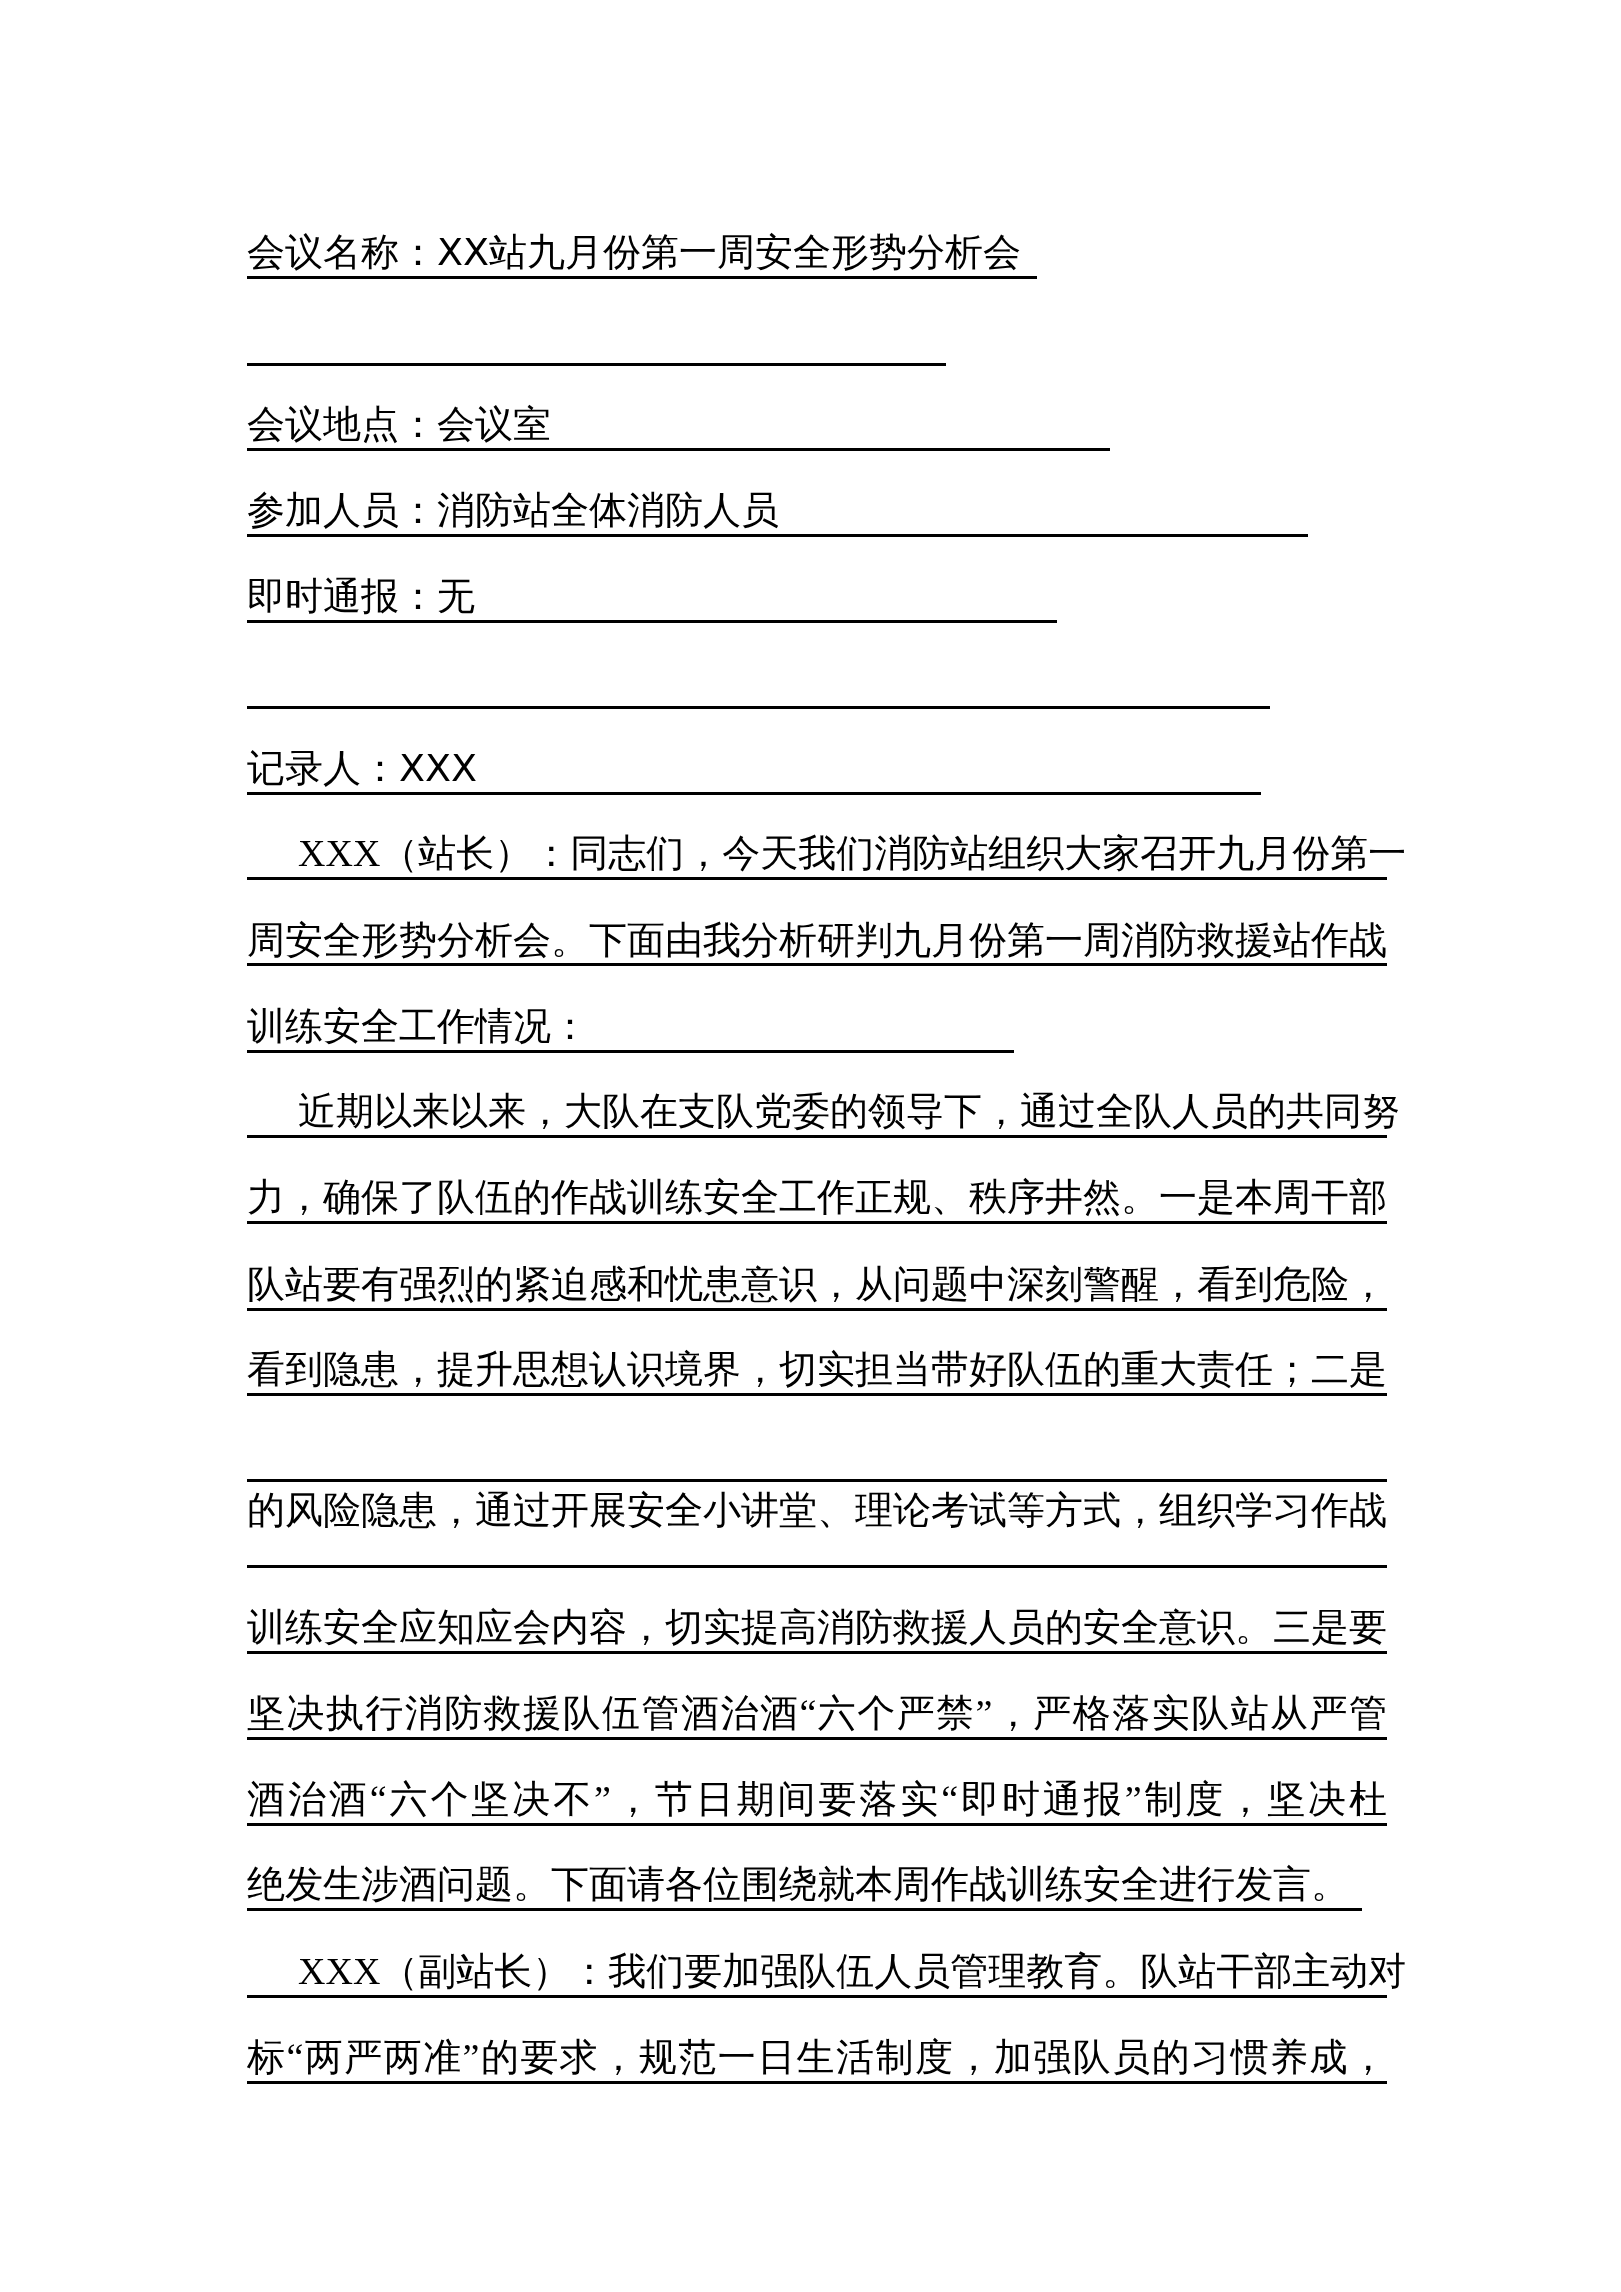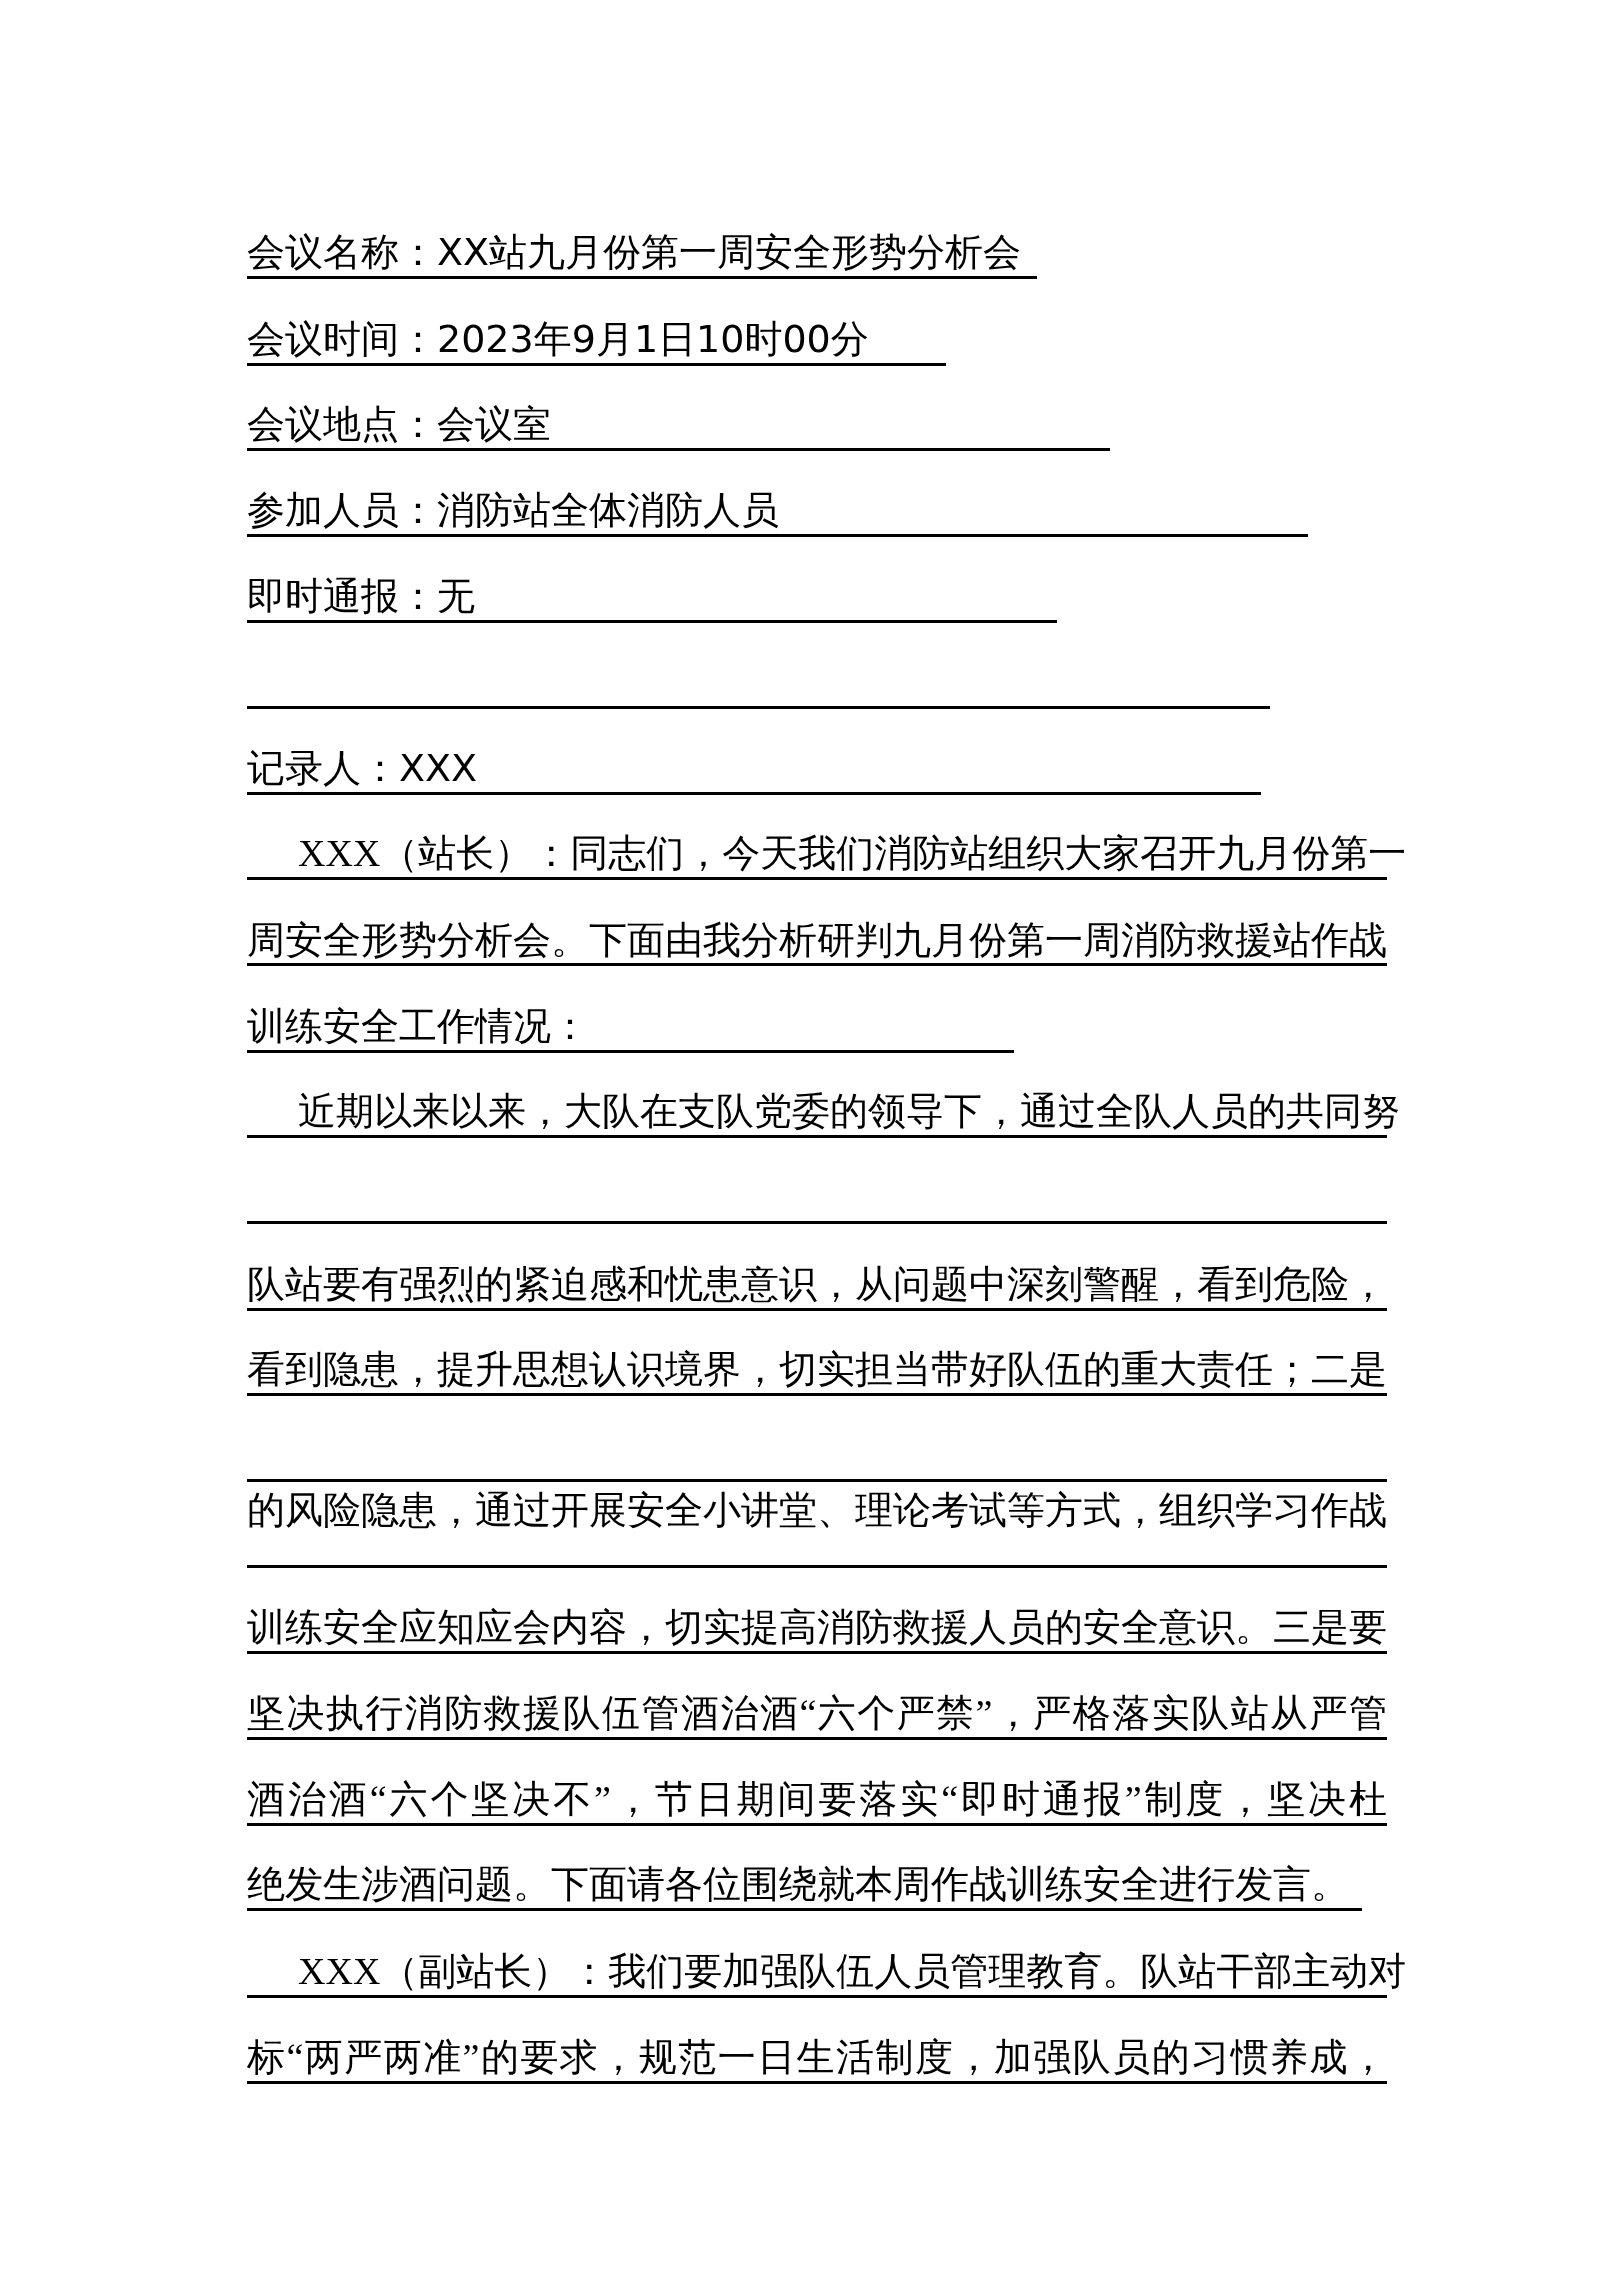--- a/index.html
+++ b/index.html
@@ -15,23 +15,20 @@
 </head>
 <body>
 
 <div class="page">
 
   <div class="line" style="top:225px">
     <span>会议名称：</span><span>XX站九月份第一周安全形势分析会</span>
   </div>
   <div class="uline" style="top:276px;width:790px"></div>
 
-  <div class="line" style="top:312px">
-    <span>会议时间：</span><span>2023年9月1日10时00分</span>
-  </div>
   <div class="uline" style="top:363px;width:699px"></div>
 
   <div class="line" style="top:397px">
     <span>会议地点：</span><span>会议室</span>
   </div>
   <div class="uline" style="top:448px;width:863px"></div>
 
   <div class="line" style="top:483px">
     <span>参加人员：</span><span>消防站全体消防人员</span>
   </div>
@@ -51,20 +48,21 @@
 
   <div class="line just indent" style="top:826px">XXX（站长）：同志们，今天我们消防站组织大家召开九月份第一</div>
   <div class="uline" style="top:877px;width:1140px"></div>
   <div class="line just" style="top:913px">周安全形势分析会。下面由我分析研判九月份第一周消防救援站作战</div>
   <div class="uline" style="top:963px;width:1140px"></div>
   <div class="line" style="top:999px">训练安全工作情况：</div>
   <div class="uline" style="top:1050px;width:767px"></div>
 
   <div class="line just indent" style="top:1084px">近期以来以来，大队在支队党委的领导下，通过全队人员的共同努</div>
   <div class="uline" style="top:1135px;width:1140px"></div>
+  <div class="line just" style="top:1170px">力，确保了队伍的作战训练安全工作正规、秩序井然。一是本周干部</div>
   <div class="uline" style="top:1221px;width:1140px"></div>
   <div class="line just" style="top:1257px">队站要有强烈的紧迫感和忧患意识，从问题中深刻警醒，看到危险，</div>
   <div class="uline" style="top:1308px;width:1140px"></div>
   <div class="line just" style="top:1342px">看到隐患，提升思想认识境界，切实担当带好队伍的重大责任；二是</div>
   <div class="uline" style="top:1393px;width:1140px"></div>
   <div class="uline" style="top:1479px;width:1140px"></div>
   <div class="line just" style="top:1483px">的风险隐患，通过开展安全小讲堂、理论考试等方式，组织学习作战</div>
   <div class="uline" style="top:1565px;width:1140px"></div>
   <div class="line just" style="top:1600px">训练安全应知应会内容，切实提高消防救援人员的安全意识。三是要</div>
   <div class="uline" style="top:1651px;width:1140px"></div>

